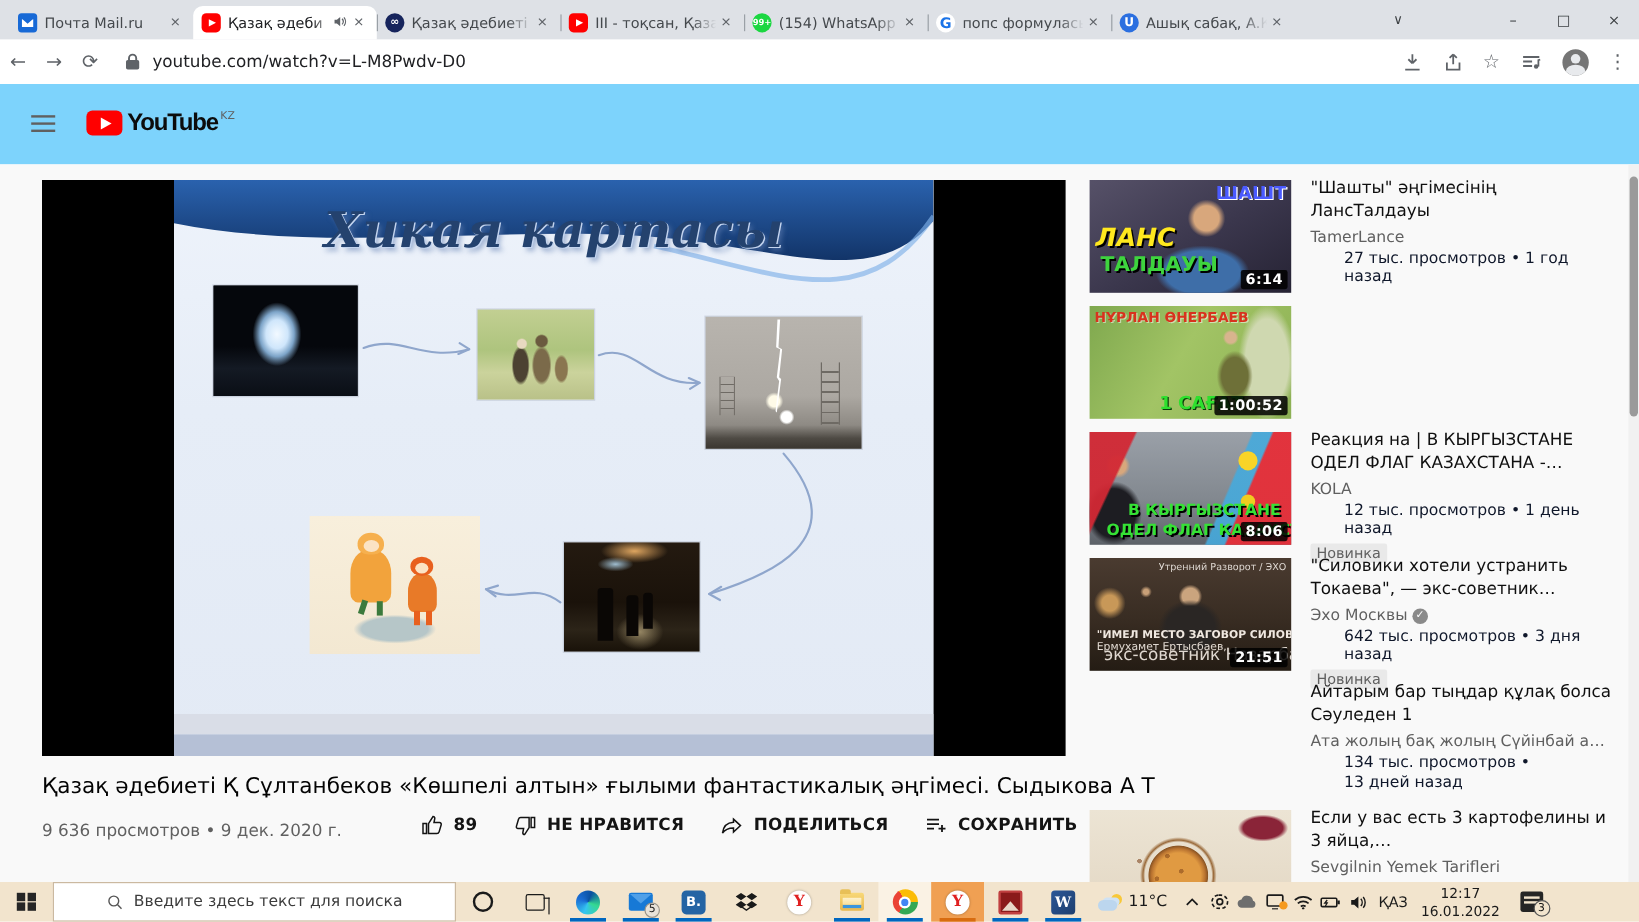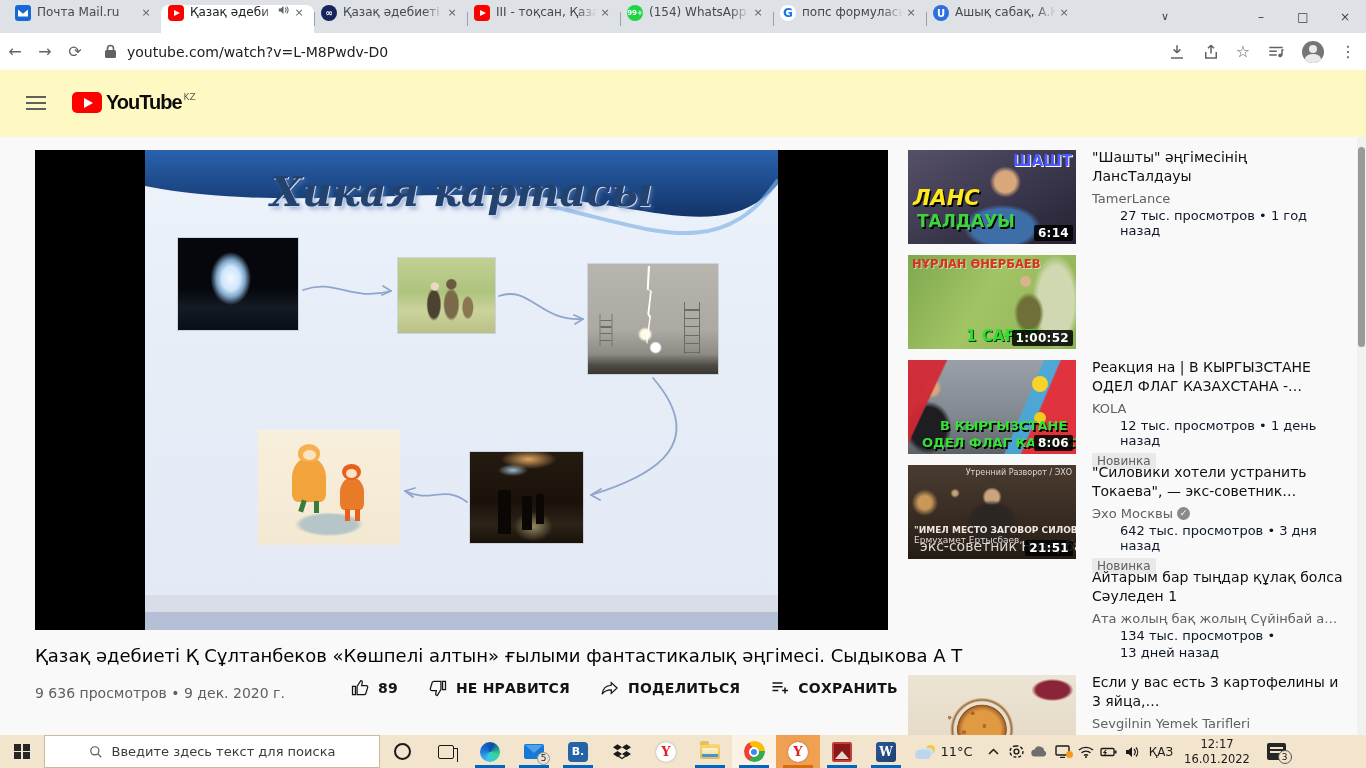--- a/index.html
+++ b/index.html
@@ -1,21 +1,21 @@
 <!DOCTYPE html>
 <html><head>
 <meta charset="utf-8">
 <style>
   * { margin:0; padding:0; box-sizing:border-box; }
   html,body { width:1366px; height:768px; overflow:hidden; font-family:"DejaVu Sans","Liberation Sans",sans-serif; background:#fff; }
 
   
   .tabbar { position:absolute; top:0; left:0; width:1366px; height:33px; background:#dee1e6; }
   .tab-strip { position:absolute; left:8px; top:5px; height:28px; display:flex; }
-  .tab { width:153px; height:28px; display:flex; align-items:flex-start; padding:0 7px; border-radius:8px 8px 0 0;
+  .tab { width:153px; height:28px; display:flex; align-items:center; padding:0 7px; border-radius:8px 8px 0 0;
          font-size:12px; color:#45494d; position:relative; cursor:default; }
   .tab:not(.active):not(:first-child)::before { content:""; position:absolute; left:0; top:7px; height:14px; width:1px; background:#9aa0a6; }
   .tab.active { background:#fff; color:#202124; }
   .tab-label { flex:1; white-space:nowrap; overflow:hidden; margin-left:6px;
                -webkit-mask-image:linear-gradient(90deg,#000 80%,transparent); mask-image:linear-gradient(90deg,#000 80%,transparent); }
   .tab-close { width:16px; height:16px; line-height:16px; text-align:center; font-size:11px; color:#5f6368; border-radius:50%; }
   .tab-audio { font-size:10px; color:#5f6368; margin-right:2px; }
   .favicon { width:16px; height:16px; flex:0 0 16px; border-radius:3px; position:relative; display:flex; align-items:center; justify-content:center; font-size:8px; font-weight:bold; }
   .fav-mailru { background:#1769d6; }
   .fav-mailru::after { content:""; width:10px; height:7px; background:#fff; clip-path:polygon(0 0,100% 0,100% 100%,0 100%,0 0,50% 60%,100% 0,0 0); }
@@ -35,21 +35,21 @@
   .nav-ic { font-size:16px; color:#5f6368; width:30px; text-align:center; }
   .addr-lock { margin-left:14px; }
   .addr-url { font-size:14px; color:#202124; margin-left:10px; white-space:nowrap; }
   .addr-right { position:absolute; right:10px; top:0; height:37px; display:flex; align-items:center; gap:16px; }
   .addr-right svg, .addr-lock svg { display:block; }
   .avatar-ic { width:22px; height:22px; border-radius:50%; background:#757575; position:relative; overflow:hidden; }
   .avatar-ic::before { content:""; position:absolute; left:7px; top:4px; width:8px; height:8px; border-radius:50%; background:#e8eaed; }
   .avatar-ic::after { content:""; position:absolute; left:3px; top:13px; width:16px; height:10px; border-radius:50% 50% 0 0; background:#e8eaed; }
 
   
-  .ytheader { position:absolute; top:70px; left:0; width:1366px; height:67px; background:#fef9c3; }
+  .ytheader { position:absolute; top:70px; left:0; width:1366px; height:67px; background:#7dd3fc; }
   .hamburger { position:absolute; left:26px; top:26px; width:20px; height:14px; display:flex; flex-direction:column; justify-content:space-between; }
   .hamburger i { height:2px; background:#606060; }
   .ytlogo { position:absolute; left:72px; top:22px; display:flex; align-items:flex-start; }
   .ytlogo-badge { width:30px; height:21px; background:#f00; border-radius:5px; display:flex; align-items:center; justify-content:center; margin-right:4px; }
   .ytlogo-badge::after { content:""; border-left:9px solid #fff; border-top:5px solid transparent; border-bottom:5px solid transparent; margin-left:2px; }
   .ytlogo-text { font-size:20px; font-weight:bold; letter-spacing:-1px; color:#0c0c0c; line-height:21px; font-family:"Liberation Sans",sans-serif; }
   .ytlogo-region { font-size:9px; color:#606060; margin-left:2px; }
   .ytsearch { position:absolute; left:330px; top:76px; width:573px; height:34px; border:1px solid #ccc; border-radius:2px 0 0 2px; display:flex; align-items:center; padding:0 8px; }
   .ytsearch-text { flex:1; font-size:15px; color:#111; white-space:nowrap; overflow:hidden; }
   .ytsearch .kbd { margin:0 8px; flex:0 0 auto; }

